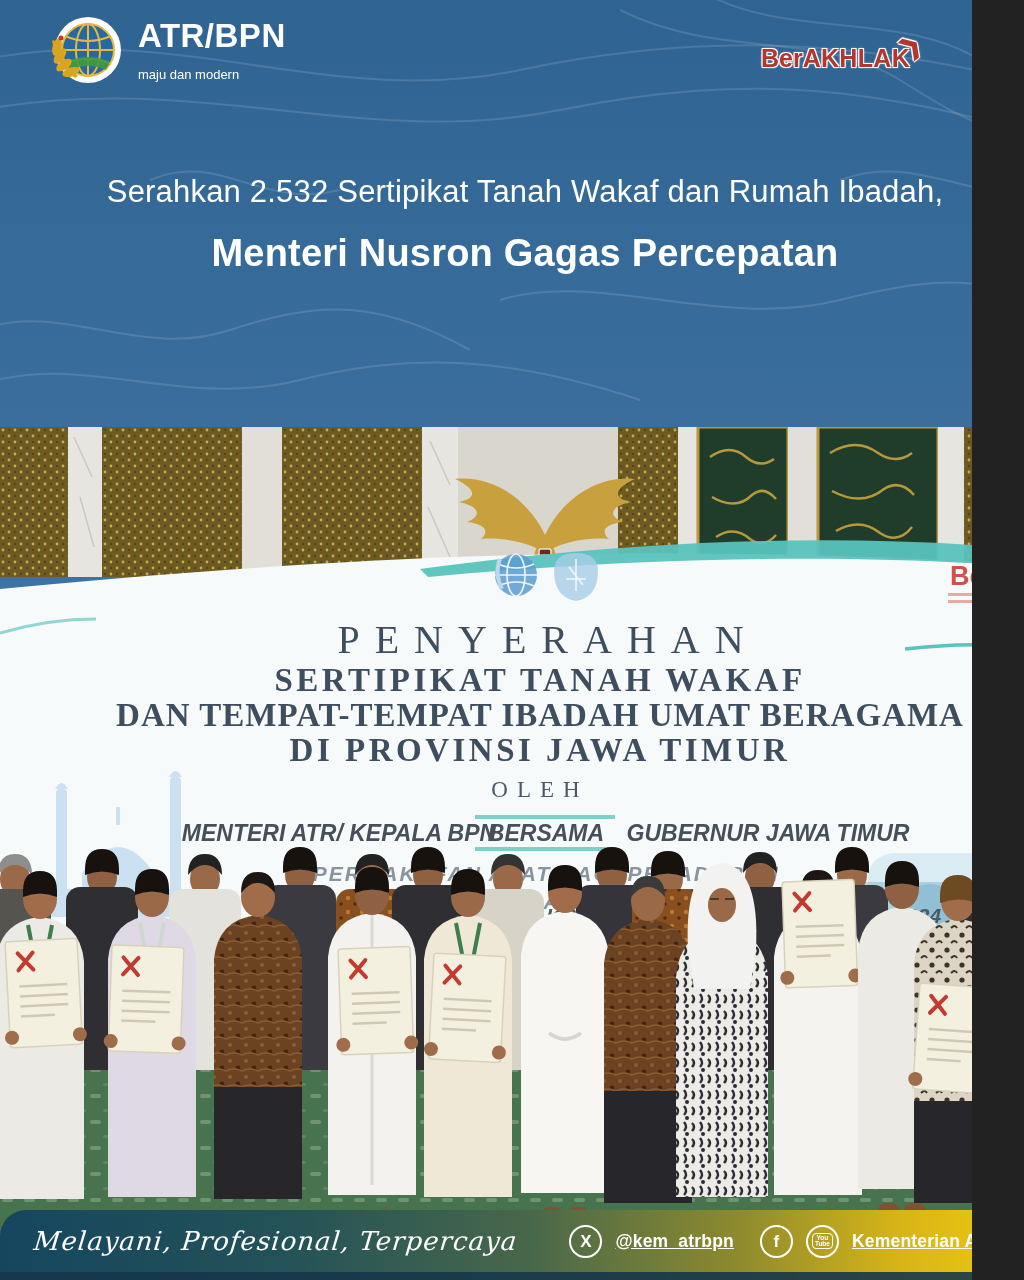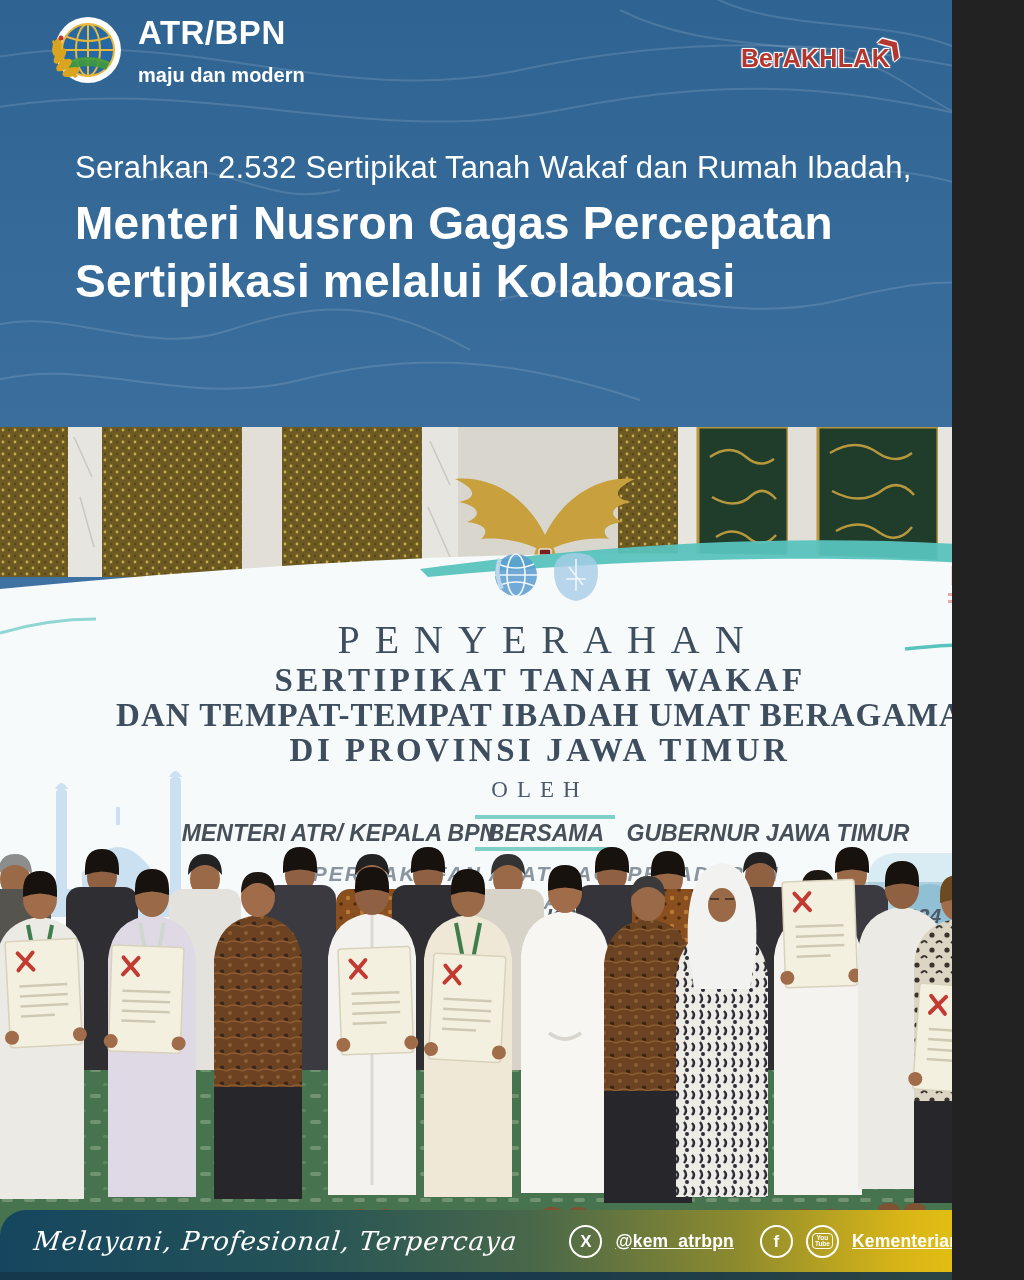--- a/index.html
+++ b/index.html
@@ -1,36 +1,37 @@
 <!DOCTYPE html>
 <html><head>
 <meta charset="utf-8">
 <style>
   html,body{margin:0;padding:0;background:#222;}
   .canvas{
     position:relative;width:952px;height:1280px;overflow:hidden;
     font-family:"Liberation Sans",sans-serif;
     background:linear-gradient(180deg,#2f6492 0%,#3d709f 40%,#447aa5 70%,#4a80a9 100%);
     background-color:#3d72a1;
+    padding-left:20px;
   }
   
   .contours{position:absolute;top:0;left:0;pointer-events:none;}
   .brandbar{position:absolute;top:12px;left:48px;display:flex;align-items:center;gap:14px;}
   .brand-text{color:#fff;line-height:1;}
   .brand-title{font-size:33px;font-weight:800;letter-spacing:.5px;}
-  .brand-tagline{font-size:20px;font-weight:700;margin-top:16px;}
+  .brand-tagline{font-size:13px;font-weight:400;margin-top:16px;}
   .berakhlak{position:absolute;top:44px;right:62px;font-size:25px;color:#b3372e;
     text-shadow:-1px -1px 0 #fdfdfd,1px -1px 0 #fdfdfd,-1px 1px 0 #fdfdfd,1px 1px 0 #fdfdfd,0 0 3px #fff;}
   .berakhlak .b1{font-weight:600;}
   .berakhlak .b2{font-weight:900;letter-spacing:.3px;}
   .berakhlak .chev{position:absolute;top:-12px;right:-10px;font-weight:900;font-size:24px;
     transform:rotate(-42deg);display:inline-block;}
-  .headline{position:absolute;left:75px;top:150px;width:900px;color:#fff;}
+  .headline{position:absolute;left:75px;top:174px;width:900px;color:#fff;text-align:center;}
   .headline .l1{font-size:31px;font-weight:400;letter-spacing:.2px;}
-  .headline .l2{font-size:46px;font-weight:800;margin-top:8px;line-height:58px;letter-spacing:.2px;}
+  .headline .l2{font-size:38px;font-weight:800;margin-top:14px;line-height:58px;letter-spacing:.2px;}
   
   .photo{position:absolute;top:427px;left:0;}
   
   .footer{position:absolute;left:0;top:1210px;width:1024px;height:70px;
     border-radius:26px 26px 0 0;
     background:linear-gradient(90deg,#16465f 0%,#235257 28%,#49684a 52%,#8d8a2e 72%,#d8b517 88%,#ecca0e 100%);}
   .footer-strip{position:absolute;left:0;bottom:0;width:100%;height:8px;background:#16364a;opacity:.9;}
   .footer-row{position:absolute;left:34px;right:20px;top:0;height:62px;display:flex;align-items:center;gap:13px;color:#fff;}
   .motto{font-family:"DejaVu Serif",serif;font-style:italic;font-size:26px;letter-spacing:1px;
     transform:skewX(-6deg);white-space:nowrap;margin-right:10px;}
@@ -92,21 +93,20 @@
 
   <div class="berakhlak">
     <span class="b1">Ber</span><span class="b2">AKHLAK</span>
     <span class="chev">❯</span>
   </div>
 
   <div class="headline">
     <div class="l1">Serahkan 2.532 Sertipikat Tanah Wakaf dan Rumah Ibadah,</div>
     <div class="l2">
       <div>Menteri Nusron Gagas Percepatan</div>
-      <div>Sertipikasi melalui Kolaborasi</div>
     </div>
   </div>
 
   <svg class="photo" width="1024" height="853" viewBox="0 0 1024 853">
     <defs>
       <pattern id="lat" width="12" height="12" patternUnits="userSpaceOnUse">
         <rect width="12" height="12" fill="#6d5a22"></rect>
         <circle cx="3" cy="3" r="1.4" fill="#c7ab50"></circle>
         <circle cx="9" cy="9" r="1.4" fill="#c7ab50"></circle>
         <circle cx="9" cy="3" r="1" fill="#4a3d14"></circle>

